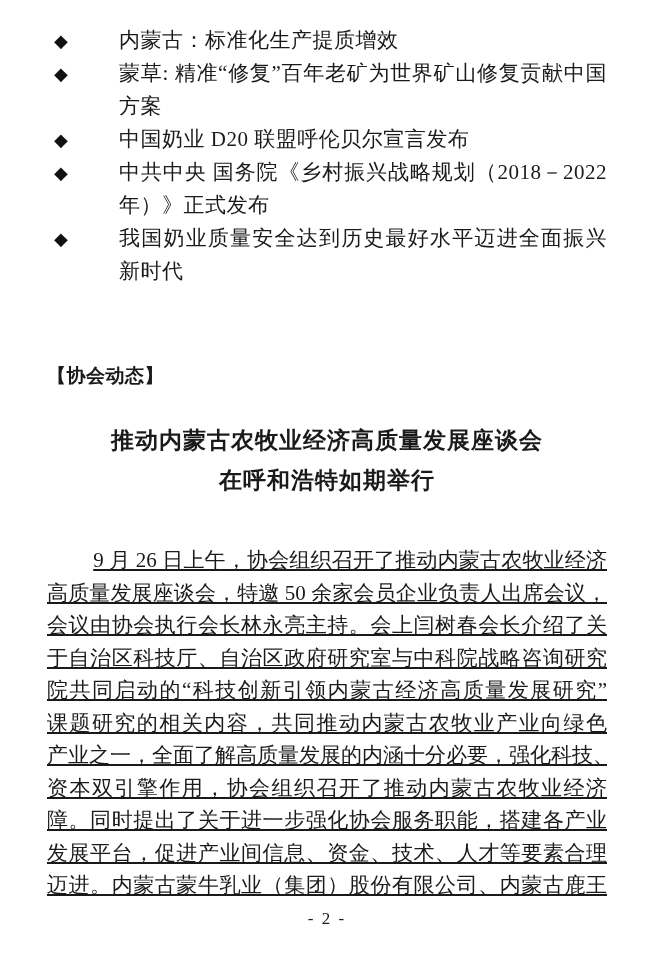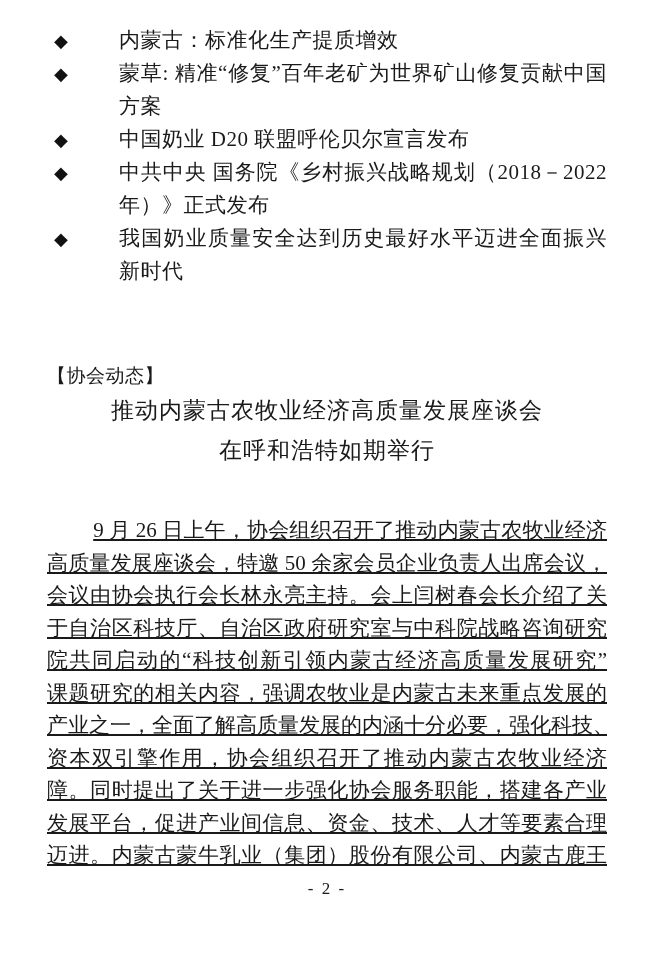--- a/index.html
+++ b/index.html
@@ -24,27 +24,28 @@
   }
   .btext {
     flex:1; text-align:justify; text-justify:inter-character;
     letter-spacing:0.5px;
     margin-left:32px;
   }
   
   .section-header {
     margin-top:73px;
     font-family:"Liberation Sans","DejaVu Sans",sans-serif;
-    font-weight:normal; font-size:19px; line-height:30px;
+    font-weight:bold; font-size:19px; line-height:30px;
     letter-spacing:0.5px;
   }
   
   .article-title {
+    margin-top:30px;
     text-align:center;
-    font-weight:normal; font-size:23px; line-height:40px;
+    font-weight:bold; font-size:23px; line-height:40px;
     letter-spacing:1px;
   }
   
   .body-text { margin-top:43px; font-size:21px;text-decoration:underline; }
   .bline {
     line-height:32.5px; height:32.5px; overflow:hidden;
     text-align:justify; text-align-last:justify;
     text-justify:inter-character;
     white-space:nowrap;
   }
@@ -90,21 +91,21 @@
     <div>推动内蒙古农牧业经济高质量发展座谈会</div>
     <div>在呼和浩特如期举行</div>
   </div>
 
   <div class="body-text">
     <div class="bline indent">9 月 26 日上午，协会组织召开了推动内蒙古农牧业经济</div>
     <div class="bline">高质量发展座谈会，特邀 50 余家会员企业负责人出席会议，</div>
     <div class="bline">会议由协会执行会长林永亮主持。会上闫树春会长介绍了关</div>
     <div class="bline">于自治区科技厅、自治区政府研究室与中科院战略咨询研究</div>
     <div class="bline">院共同启动的“科技创新引领内蒙古经济高质量发展研究”</div>
-    <div class="bline">课题研究的相关内容，强调农牧业是内蒙古未来重点发展的</div>
+    <div class="bline">课题研究的相关内容，共同推动内蒙古农牧业产业向绿色</div>
     <div class="bline">产业之一，全面了解高质量发展的内涵十分必要，强化科技、</div>
     <div class="bline">资本双引擎作用，协会组织召开了推动内蒙古农牧业经济</div>
     <div class="bline">障。同时提出了关于进一步强化协会服务职能，搭建各产业</div>
     <div class="bline">发展平台，促进产业间信息、资金、技术、人才等要素合理</div>
     <div class="bline">迈进。内蒙古蒙牛乳业（集团）股份有限公司、内蒙古鹿王</div>
   </div>
 
   <div class="page-number">- 2 -</div>
 
 </div>

